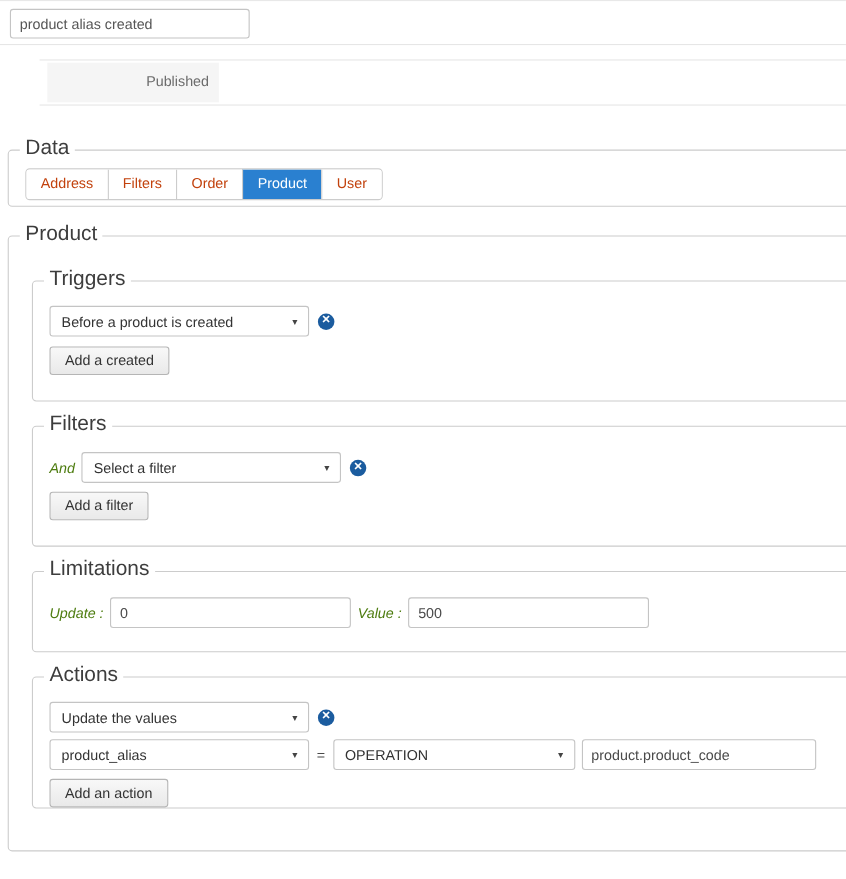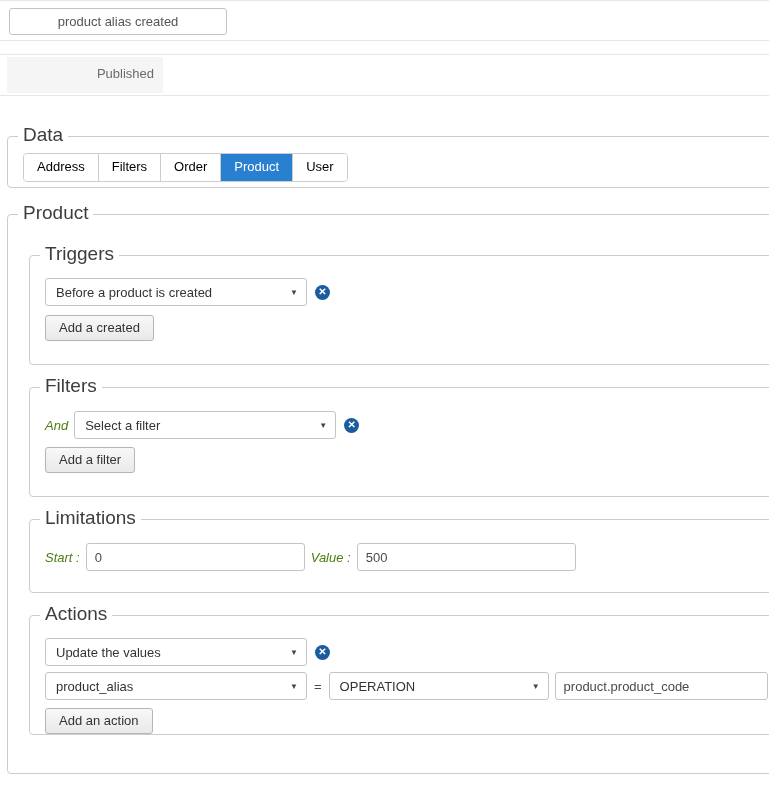--- a/index.html
+++ b/index.html
@@ -19,33 +19,33 @@
   .lbl-h44 { height:44px; }
   .lbl-h72 { height:72px; }
   .lbl-h36 { height:36px; padding-top:9px; }
   .valcell { margin-left:9px; }
 
   .txt {
     height:27px; border:1px solid #c4c4c4; border-radius:3px;
     padding:0 8px; font-size:13px; color:#555; background:#fff;
     font-family:"Liberation Sans", sans-serif; outline:none;
   }
-  .name-input { width:218px; margin-top:7px;text-align:center; }
+  .name-input { width:218px; margin-top:7px; }
 
   .fake-textarea {
     position:relative; width:528px; height:48px; margin-top:8px;
     border:1px solid #c9c9c9; border-radius:3px; background:#fff;
   }
   .resize-handle {
     position:absolute; right:2px; bottom:2px; width:10px; height:10px;
     background:repeating-linear-gradient(135deg, transparent 0 2px, #9a9a9a 2px 3px);
     clip-path:polygon(100% 0, 100% 100%, 0 100%);
   }
 
-  .ptable { margin-top:13px; border-top:1px solid #e6e6e6; }
+  .ptable { margin-top:13px; border-top:1px solid #e6e6e6;margin-left:36px; }
   .prow { display:flex; align-items:flex-start; border-bottom:1px solid #e6e6e6; padding:2px 0; }
 
   .yn-group { display:inline-flex; margin:5px 0 0 10px; }
   .yn-btn { height:27px; line-height:25px; padding:0 14px; font-size:13px; cursor:pointer; }
   .yn-yes {
     background:#46a546; color:#fffef2; border:1px solid #3c923c;
     border-radius:4px 0 0 4px;
   }
   .yn-no {
     background:#fff; color:#555; border:1px solid #ccc; border-left:none;
@@ -65,34 +65,34 @@
   .fs-filters { margin-top:22px; height:110px; }
   .fs-limitations { margin-top:22px; height:74px; }
   .fs-actions { margin-top:22px; height:120px; }
 
   
   .data-group {
     display:inline-flex; margin:16px 0 0 15px;
     border:1px solid #ccc; border-radius:4px; overflow:hidden; background:#fff;
   }
   .data-btn {
-    height:27px; line-height:26px; padding:0 13px; background:#fff; color:#000000;
+    height:27px; line-height:26px; padding:0 13px; background:#fff; color:#c2410c;
     border-left:1px solid #ccc; cursor:pointer; white-space:nowrap;
   }
   .data-btn:first-child { border-left:none; }
   .data-btn.active { background:#2a80d0; color:#fff; }
 
   
   .sel-row { display:flex; align-items:center; margin-left:15px; }
   .mt22 { margin-top:22px; }
   .mt23 { margin-top:23px; }
   .mt6  { margin-top:6px; }
 
   .fake-select {
-    width:262px; height:28px; border:1px solid #c4c4c4; border-radius:3px;
+    width:236px; height:28px; border:1px solid #c4c4c4; border-radius:3px;
     background:#fff; display:flex; align-items:center; justify-content:space-between;
     padding:0 8px 0 10px; color:#333; cursor:pointer; flex:none;
   }
   .fake-select .caret { font-size:8px; color:#444; flex:none; margin-left:6px; }
   .sel-op { width:220px; }
 
   .rm-icon {
     width:15px; height:15px; border-radius:50%; background:#1b5c9f; color:#fff;
     font-size:10px; font-weight:bold; line-height:1;
     display:flex; align-items:center; justify-content:center;
@@ -168,21 +168,21 @@
         <span class="caret">▼</span>
       </div>
       <span class="rm-icon">✕</span>
     </div>
     <span class="add-btn mt8">Add a filter</span>
   </div>
 
   <div class="fs fs-inner fs-limitations">
     <span class="fs-legend">Limitations</span>
     <div class="sel-row mt23">
-      <span class="inline-lbl">Start :</span>
+      <span class="inline-lbl">Update :</span>
       <input class="txt lim-input ml6" type="text" value="0" style="">
       <span class="inline-lbl ml6">Value :</span>
       <input class="txt lim-input ml6" type="text" value="500" style="">
     </div>
   </div>
 
   <div class="fs fs-inner fs-actions">
     <span class="fs-legend">Actions</span>
     <div class="sel-row mt22">
       <div class="fake-select">

